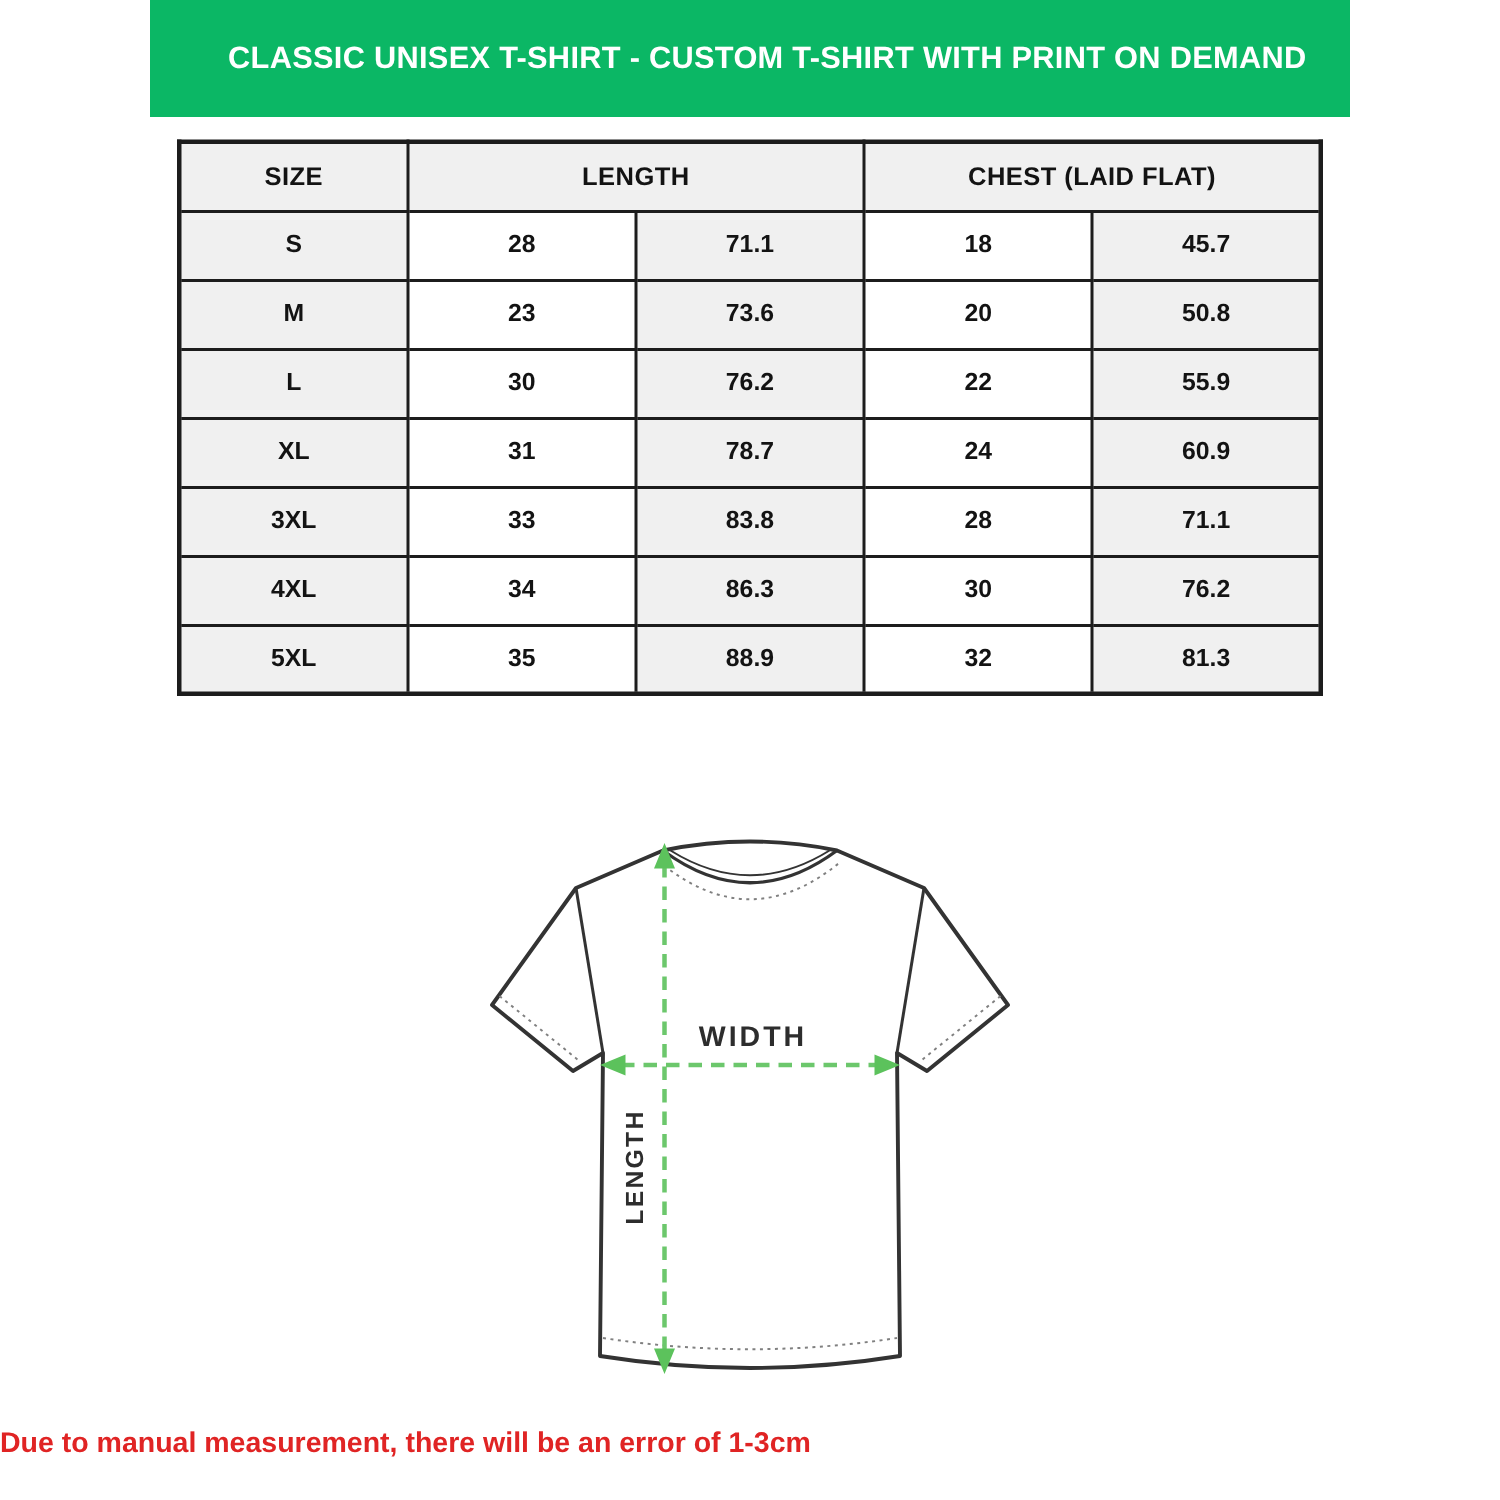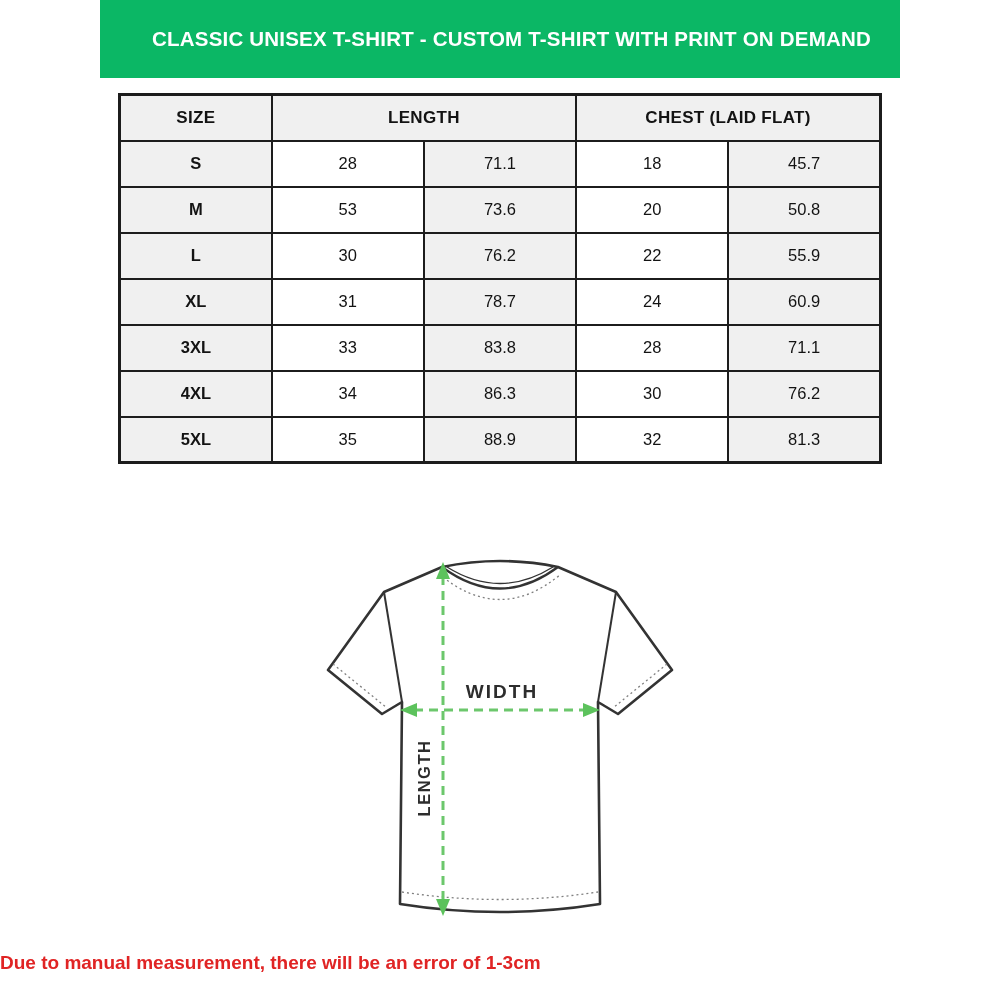--- a/index.html
+++ b/index.html
@@ -48,21 +48,21 @@
     background: #ffffff;
   }
   table.size-table th {
     font-size: 17px;
     font-weight: 700;
     background: #f0f0f0;
     letter-spacing: 0.3px;
   }
   table.size-table td {
     font-size: 16.5px;
-    font-weight: 400;
+    font-weight: 700;
   }
   table.size-table td.shade { background: #f0f0f0; }
   table.size-table td.size-col { font-weight: 700; }
   
   .tshirt-svg {
     position: absolute;
     left: 320px; top: 552px;
     width: 360px; height: 380px;
   }
   .diagram-label {
@@ -114,21 +114,21 @@
       <tbody>
           <tr>
             <td class="shade size-col">S</td>
             <td>28</td>
             <td class="shade">71.1</td>
             <td>18</td>
             <td class="shade">45.7</td>
           </tr>
           <tr>
             <td class="shade size-col">M</td>
-            <td>53</td>
+            <td>23</td>
             <td class="shade">73.6</td>
             <td>20</td>
             <td class="shade">50.8</td>
           </tr>
           <tr>
             <td class="shade size-col">L</td>
             <td>30</td>
             <td class="shade">76.2</td>
             <td>22</td>
             <td class="shade">55.9</td>

